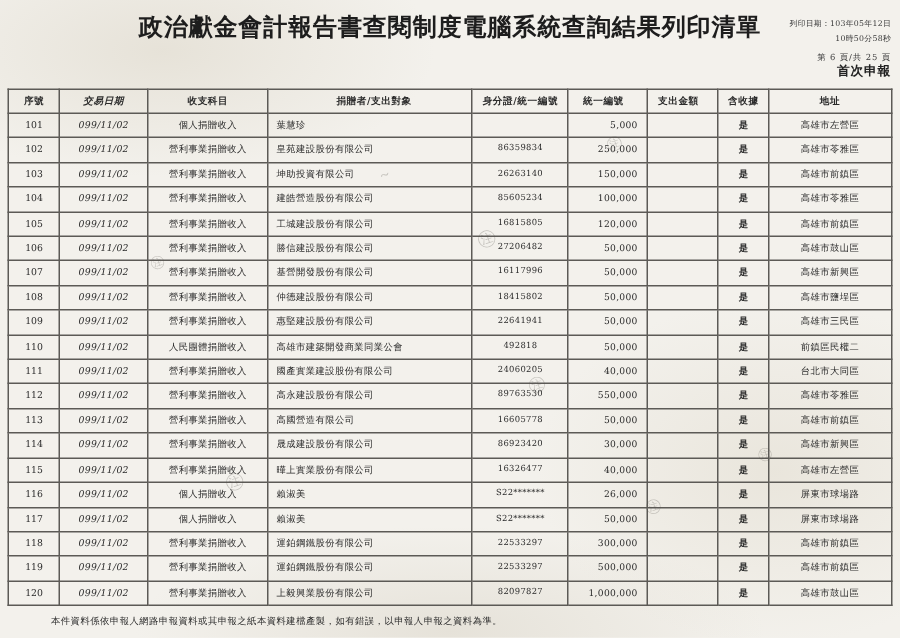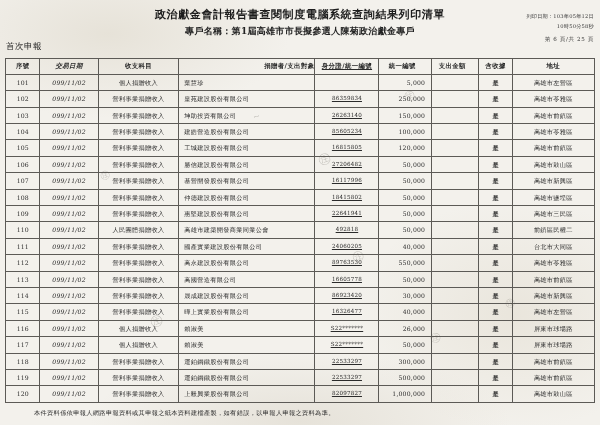--- a/index.html
+++ b/index.html
@@ -33,41 +33,41 @@
     padding: 0;
   }
 
   
   .doc-header {
     position: relative;
     padding: 6px 6px 0 6px;
   }
   .doc-title {
     text-align: center;
-    font-size: 11px;
+    font-size: 16px;
     font-weight: bold;
     letter-spacing: 0.6px;
     line-height: 1.25;
     margin: 2px 0 0 0;
     color: #1d1d1d;
   }
   .doc-subtitle {
     text-align: center;
     font-size: 9px;
     font-weight: bold;
     letter-spacing: 0.3px;
     margin-top: 3px;
     color: #222;
   }
   .doc-subtitle2 {
-    text-align: left;
+    text-align: right;
     font-size: 8.5px;
-    font-weight: normal;
+    font-weight: bold;
     letter-spacing: 0.5px;
-    margin-top: 3px;
+    margin-top: 14px;
     color: #222;
   }
   .print-meta {
     position: absolute;
     top: 12px;
     right: 6px;
     text-align: right;
     font-size: 5.2px;
     line-height: 1.9;
     color: #3a3a3a;
@@ -104,21 +104,21 @@
     text-align: center;
     letter-spacing: .4px;
     height: 15px;
     line-height: 15px;
   }
   
   .c-seq      { text-align: center; }
   .c-date     { text-align: center; letter-spacing: .2px; font-style: italic; }
   .c-type     { text-align: center; letter-spacing: .3px; }
   .c-party    { text-align: left; padding-left: 5px !important; letter-spacing: .3px; }
-  .c-id       { text-align: center; font-size: 5.6px; letter-spacing: .2px; text-decoration: underline; }
+  .c-id       { text-align: center; font-size: 5.6px; letter-spacing: .2px; }
   .c-in       { text-align: right; padding-right: 6px !important; font-size: 6.1px; letter-spacing: .2px; }
   .c-out      { text-align: right; padding-right: 6px !important; }
   .c-receipt  { text-align: center; font-weight: bold; margin-left: 47px; }
   .c-addr     { text-align: center; letter-spacing: .3px; }
 
   
   .doc-footer {
     margin: 6px 0 0 0;
     padding-left: 34px;
     font-size: 6.2px;
@@ -140,21 +140,20 @@
 </style>
 </head>
 <body>
 
 <div class="paper-noise"></div>
 
 <div class="sheet">
 
   <div class="doc-header">
     <div class="doc-title">政治獻金會計報告書查閱制度電腦系統查詢結果列印清單</div>
-    <div class="doc-subtitle">專戶名稱：第1屆高雄市市長擬參選人陳菊政治獻金專戶</div>
     <div class="doc-subtitle2">首次申報</div>
 
     <div class="print-meta">
       <div>列印日期：103年05年12日</div>
       <div>10時50分58秒</div>
       <div class="meta-page">第 6 頁/共 25 頁</div>
     </div>
   </div>
 
   <div class="table-wrap">
@@ -168,21 +167,21 @@
         <col style="width:9.5%">
         <col style="width:8.5%">
         <col style="width:6.0%">
         <col style="width:14.8%">
       </colgroup>
       <thead>
         <tr>
           <th class="c-seq">序號</th>
           <th class="c-date">交易日期</th>
           <th class="c-type">收支科目</th>
-          <th class="c-party" style="text-align:right">捐贈者/支出對象</th>
+          <th class="c-party" style="text-align:center">捐贈者/支出對象</th>
           <th class="c-id">身分證/統一編號</th>
           <th class="c-in" style="text-align:center">統一編號</th>
           <th class="c-out" style="">支出金額</th>
           <th class="c-receipt">含收據</th>
           <th class="c-addr">地址</th>
         </tr>
       </thead>
       <tbody id="ledger-body">
           <tr>
             <td class="c-seq">101</td>

